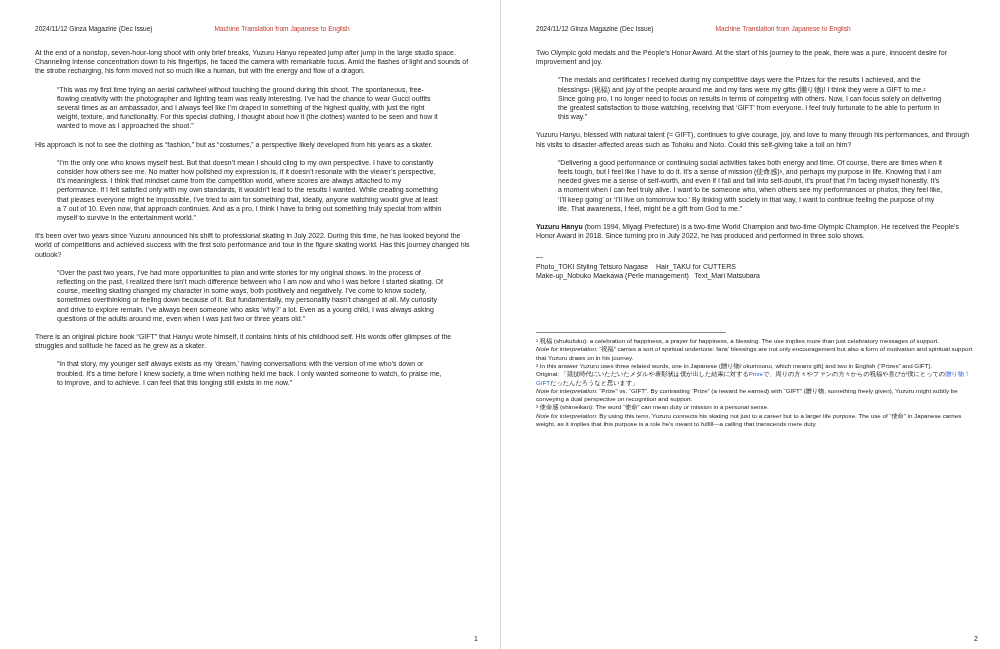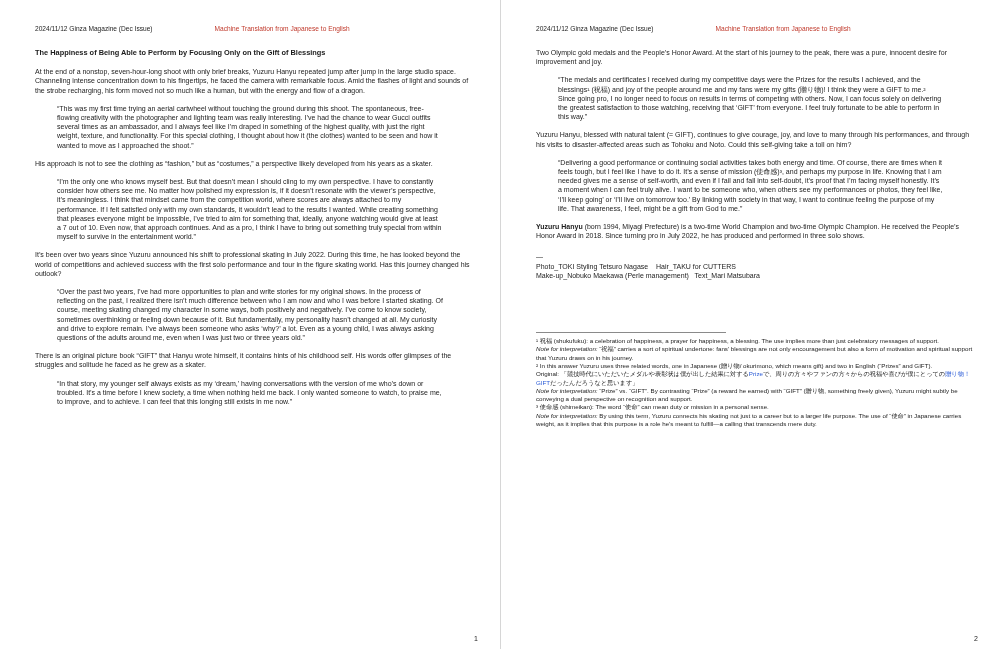--- a/index.html
+++ b/index.html
@@ -29,21 +29,20 @@
 <body>
 
 <div class="spread">
 
   <div class="page">
     <div class="header">
       <span class="h-black">2024/11/12 Ginza Magazine (Dec Issue)</span>
       <span class="h-red">Machine Translation from Japanese to English</span>
     </div>
     <div class="content">
-        <div class="title">The Happiness of Being Able to Perform by Focusing Only on the Gift of Blessings</div>
         <div class="para">At the end of a nonstop, seven-hour-long shoot with only brief breaks, Yuzuru Hanyu repeated jump after jump in the large studio space. Channeling intense concentration down to his fingertips, he faced the camera with remarkable focus. Amid the flashes of light and sounds of the strobe recharging, his form moved not so much like a human, but with the energy and flow of a dragon.</div>
         <div class="para quote">“This was my first time trying an aerial cartwheel without touching the ground during this shoot. The spontaneous, free-flowing creativity with the photographer and lighting team was really interesting. I’ve had the chance to wear Gucci outfits several times as an ambassador, and I always feel like I’m draped in something of the highest quality, with just the right weight, texture, and functionality. For this special clothing, I thought about how it (the clothes) wanted to be seen and how it wanted to move as I approached the shoot.”</div>
         <div class="para">His approach is not to see the clothing as “fashion,” but as “costumes,” a perspective likely developed from his years as a skater.</div>
         <div class="para quote">“I’m the only one who knows myself best. But that doesn’t mean I should cling to my own perspective. I have to constantly consider how others see me. No matter how polished my expression is, if it doesn’t resonate with the viewer’s perspective, it’s meaningless. I think that mindset came from the competition world, where scores are always attached to my performance. If I felt satisfied only with my own standards, it wouldn’t lead to the results I wanted. While creating something that pleases everyone might be impossible, I’ve tried to aim for something that, ideally, anyone watching would give at least a 7 out of 10. Even now, that approach continues. And as a pro, I think I have to bring out something truly special from within myself to survive in the entertainment world.”</div>
         <div class="para">It’s been over two years since Yuzuru announced his shift to professional skating in July 2022. During this time, he has looked beyond the world of competitions and achieved success with the first solo performance and tour in the figure skating world. Has this journey changed his outlook?</div>
         <div class="para quote">“Over the past two years, I’ve had more opportunities to plan and write stories for my original shows. In the process of reflecting on the past, I realized there isn’t much difference between who I am now and who I was before I started skating. Of course, meeting skating changed my character in some ways, both positively and negatively. I’ve come to know society, sometimes overthinking or feeling down because of it. But fundamentally, my personality hasn’t changed at all. My curiosity and drive to explore remain. I’ve always been someone who asks ‘why?’ a lot. Even as a young child, I was always asking questions of the adults around me, even when I was just two or three years old.”</div>
         <div class="para">There is an original picture book “GIFT” that Hanyu wrote himself, it contains hints of his childhood self. His words offer glimpses of the struggles and solitude he faced as he grew as a skater.</div>
         <div class="para quote">“In that story, my younger self always exists as my ‘dream,’ having conversations with the version of me who’s down or troubled. It’s a time before I knew society, a time when nothing held me back. I only wanted someone to watch, to praise me, to improve, and to achieve. I can feel that this longing still exists in me now.”</div>
       </div>
     <div class="page-number">1</div>

